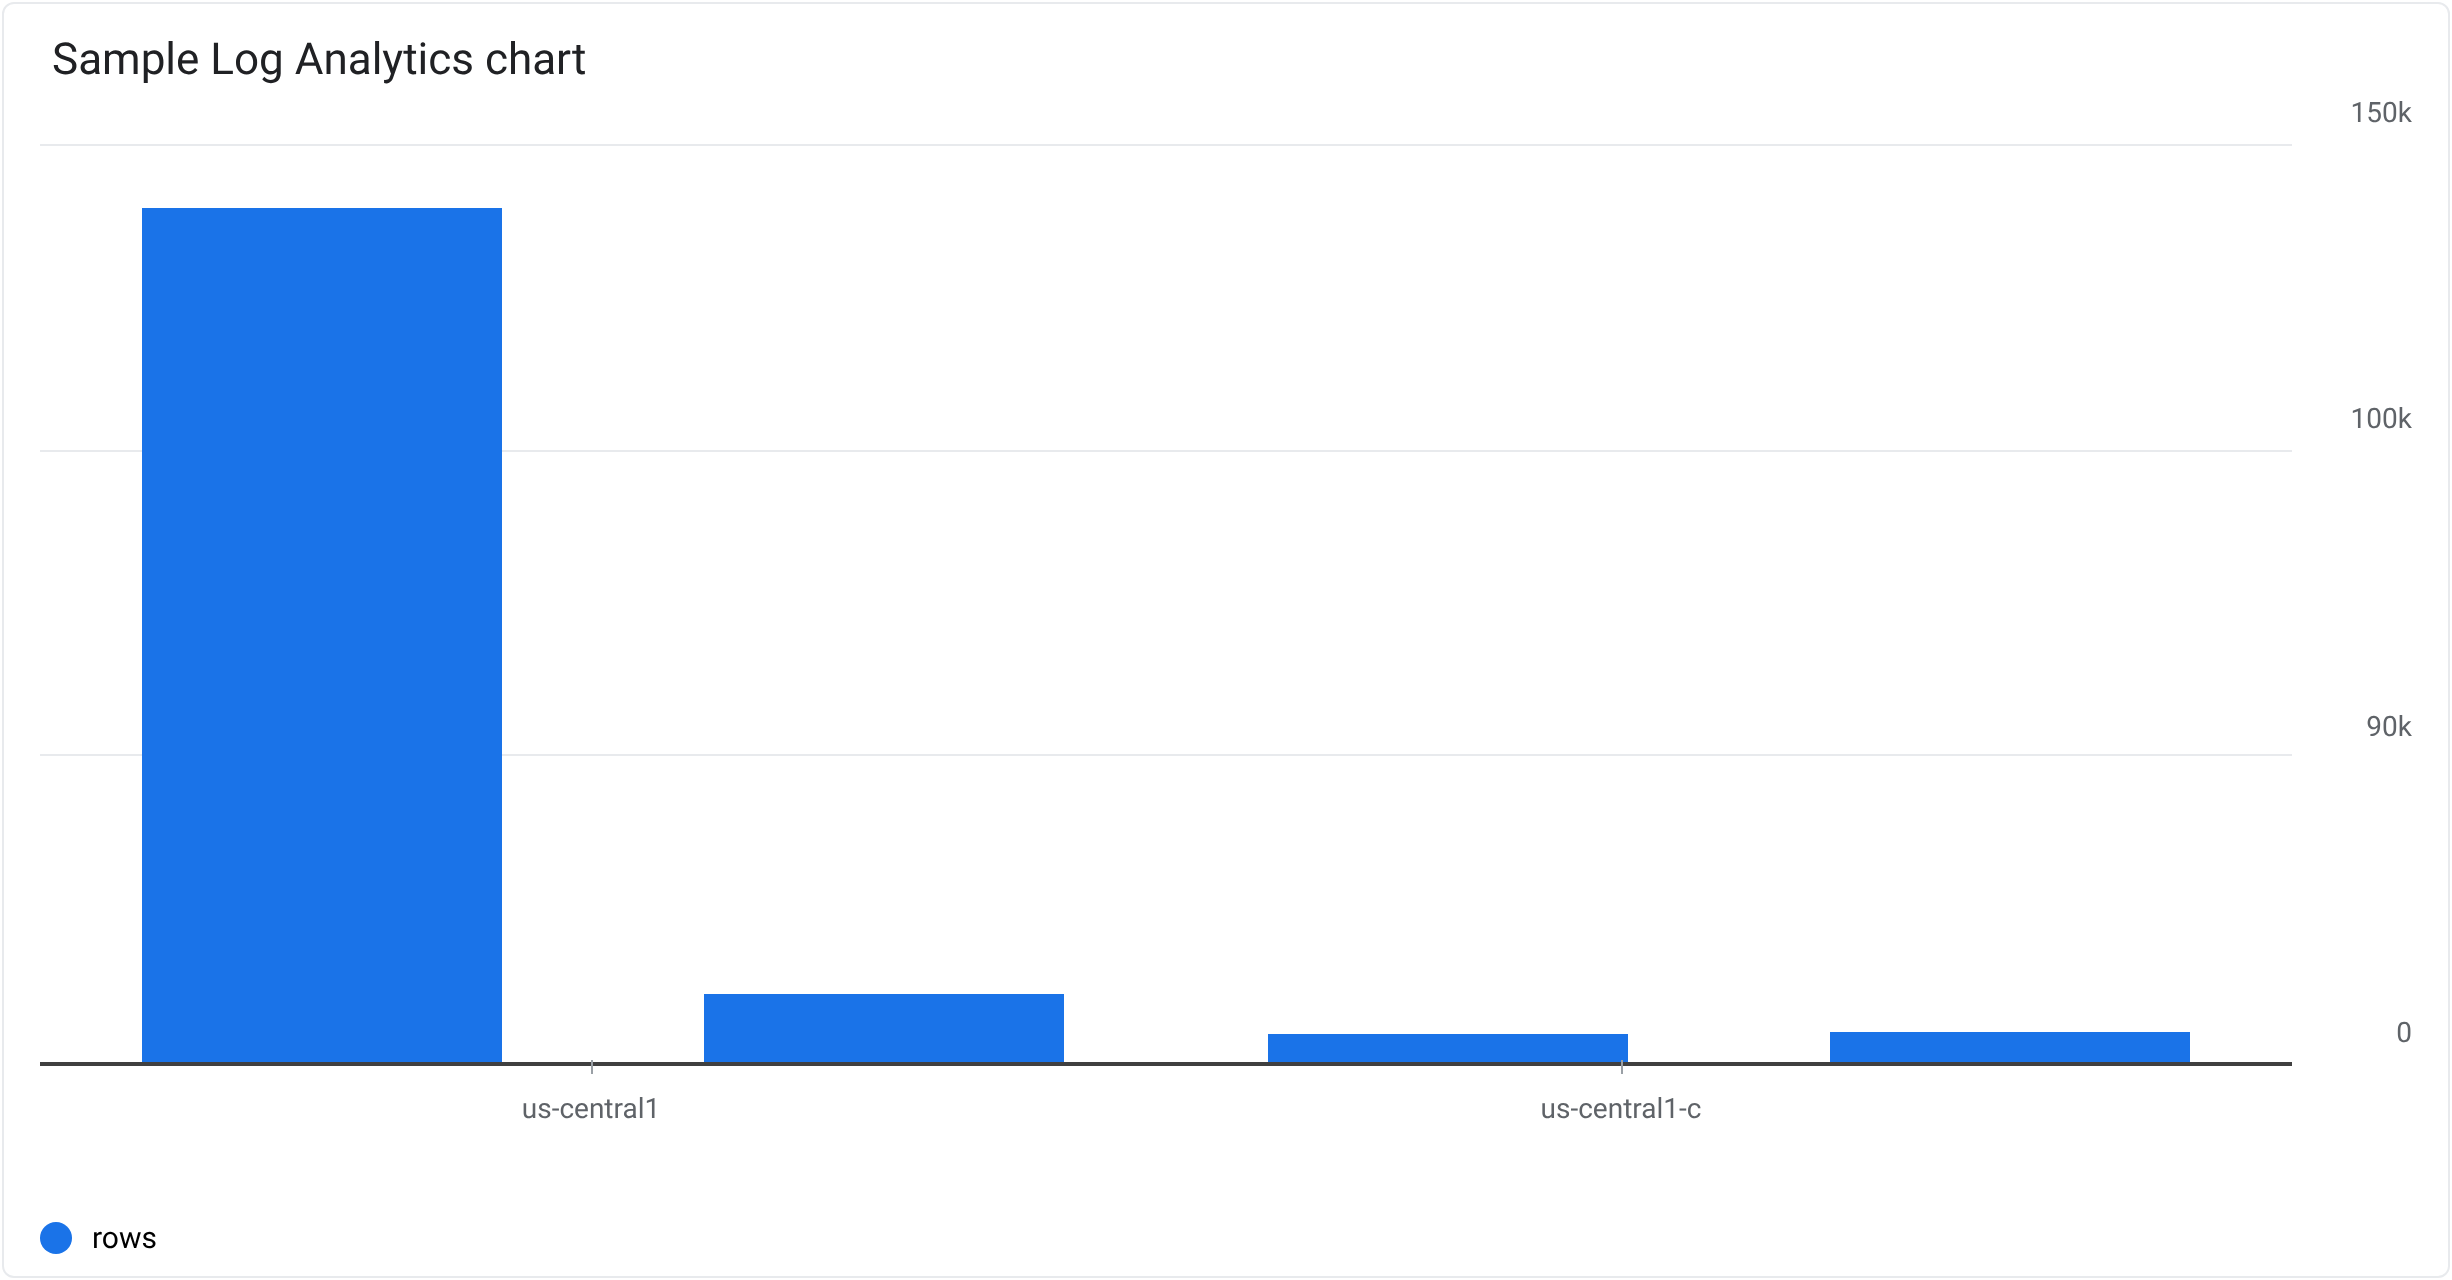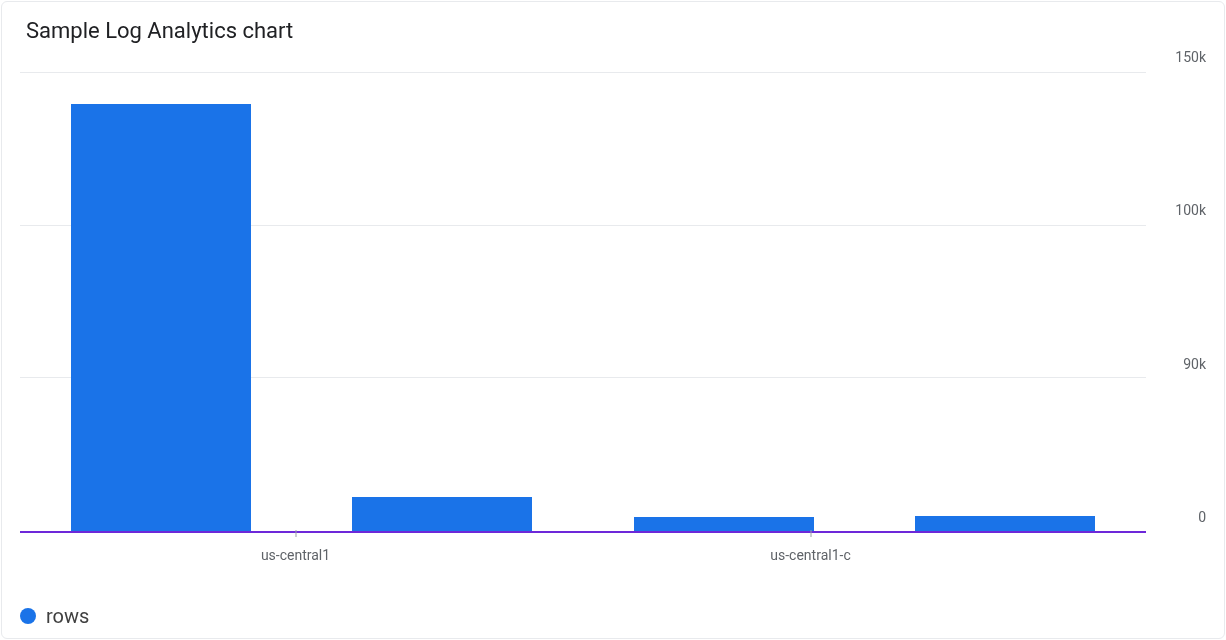--- a/index.html
+++ b/index.html
@@ -44,21 +44,21 @@
       right: 0;
       transform: translateY(-50%);
       text-align: left;
     }
     .plot {
       position: absolute;
       left: 18px;
       right: 78px;
       top: 0;
       bottom: 0;
-      border-bottom: 2px solid #6d28d9;
+      border-bottom: 2px solid #404040;
       border-left: 0;
     }
     .gridline {
       position: absolute;
       left: 0;
       right: 0;
       border-top: 1px solid #e8eaed;
     }
     .bars {
       position: absolute;
@@ -104,22 +104,22 @@
       display: inline-block;
       padding-top: 6px;
     }
     .legend {
       position: absolute;
       left: 18px;
       bottom: 10px;
       display: flex;
       align-items: center;
       gap: 10px;
-      font-size: 20px;
-      color: #404040;
+      font-size: 15px;
+      color: #000000;
     }
     .legend-dot {
       width: 16px;
       height: 16px;
       border-radius: 50%;
       background: #1a73e8;
     }
   </style>
 </head>
 <body>

